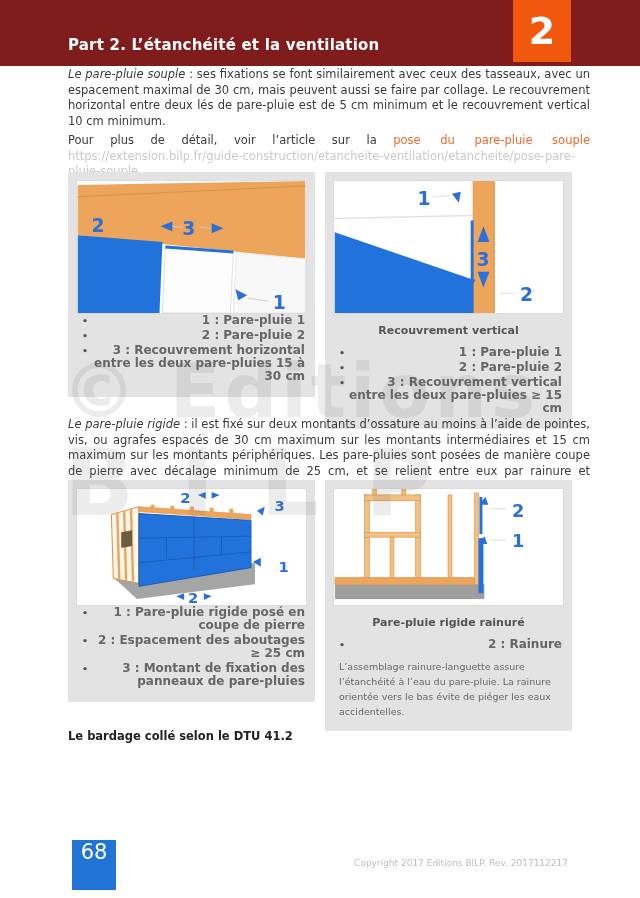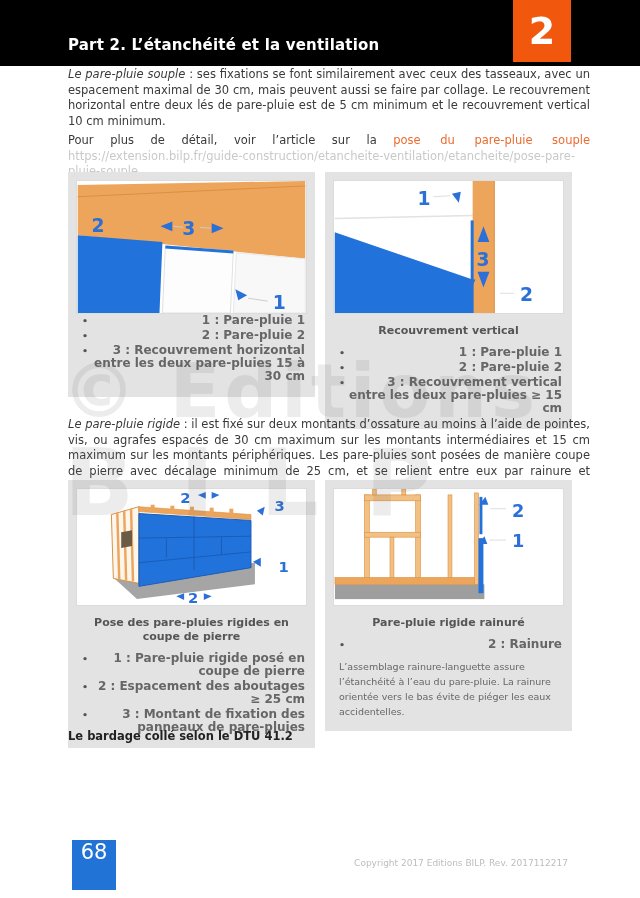--- a/index.html
+++ b/index.html
@@ -5,21 +5,21 @@
   * { margin:0; padding:0; box-sizing:border-box; }
   html,body { background:#ffffff; }
   .page {
     position:relative; width:640px; height:898px; margin:0 auto;
     background:#ffffff; overflow:hidden;
     font-family:"DejaVu Sans", sans-serif; color:#333;
   }
   
   .header-bar {
     position:absolute; top:0; left:0; width:640px; height:66px;
-    background:#000000;
+    background:#7f1d1d;
   }
   .header-title {
     position:absolute; left:68px; bottom:12px;
     color:#ffffff; font-size:15px; font-weight:bold; letter-spacing:0.2px;
   }
   .chapter-box {
     position:absolute; top:0; left:513px; width:58px; height:62px;
     background:#f1580e; display:flex; align-items:center; justify-content:center;
   }
   .chapter-box span { color:#fff; font-size:38px; font-weight:bold; line-height:1; }
@@ -182,21 +182,20 @@
         <polygon points="136,3 144,6 136,10" fill="#2b6fd8"></polygon>
         <polygon points="182,22 190,18 188,27" fill="#2b6fd8"></polygon>
         <polygon points="178,74 186,70 186,79" fill="#2b6fd8"></polygon>
         <polygon points="100,109 108,106 108,113" fill="#2b6fd8"></polygon>
         <polygon points="128,106 136,109 128,113" fill="#2b6fd8"></polygon>
         <text class="mk" x="104" y="14" font-size="15">2</text>
         <text class="mk" x="200" y="22" font-size="15">3</text>
         <text class="mk" x="204" y="84" font-size="15">1</text>
         <text class="mk" x="112" y="116" font-size="15">2</text>
       </svg>
-      <div class="fig-caption">Pose des pare-pluies rigides en coupe de pierre</div>
       <ul class="fig-bullets">
         <li>1 : Pare-pluie rigide posé en coupe de pierre</li>
         <li>2 : Espacement des aboutages ≥ 25 cm</li>
         <li>3 : Montant de fixation des panneaux de pare-pluies</li>
       </ul>
     </div>
 
     <div class="fig-block">
       <svg class="fig-image" viewBox="0 0 231 118" width="231" height="118">
         <rect x="0" y="0" width="231" height="118" fill="#ffffff"></rect>

